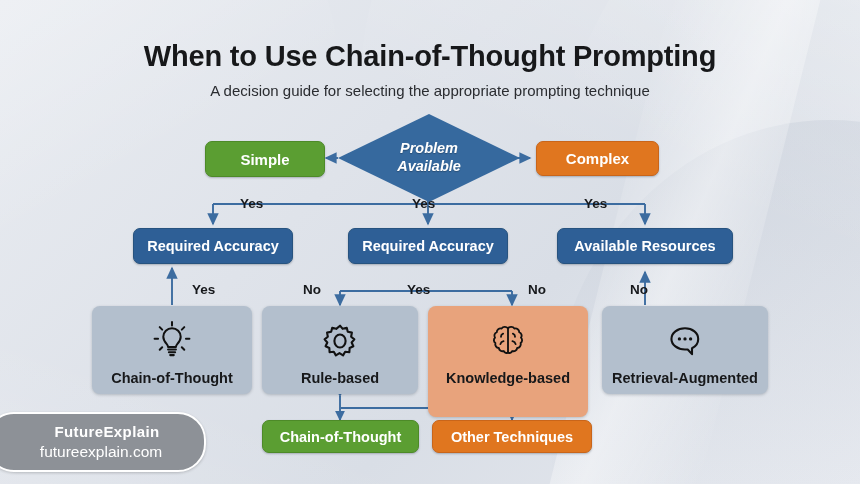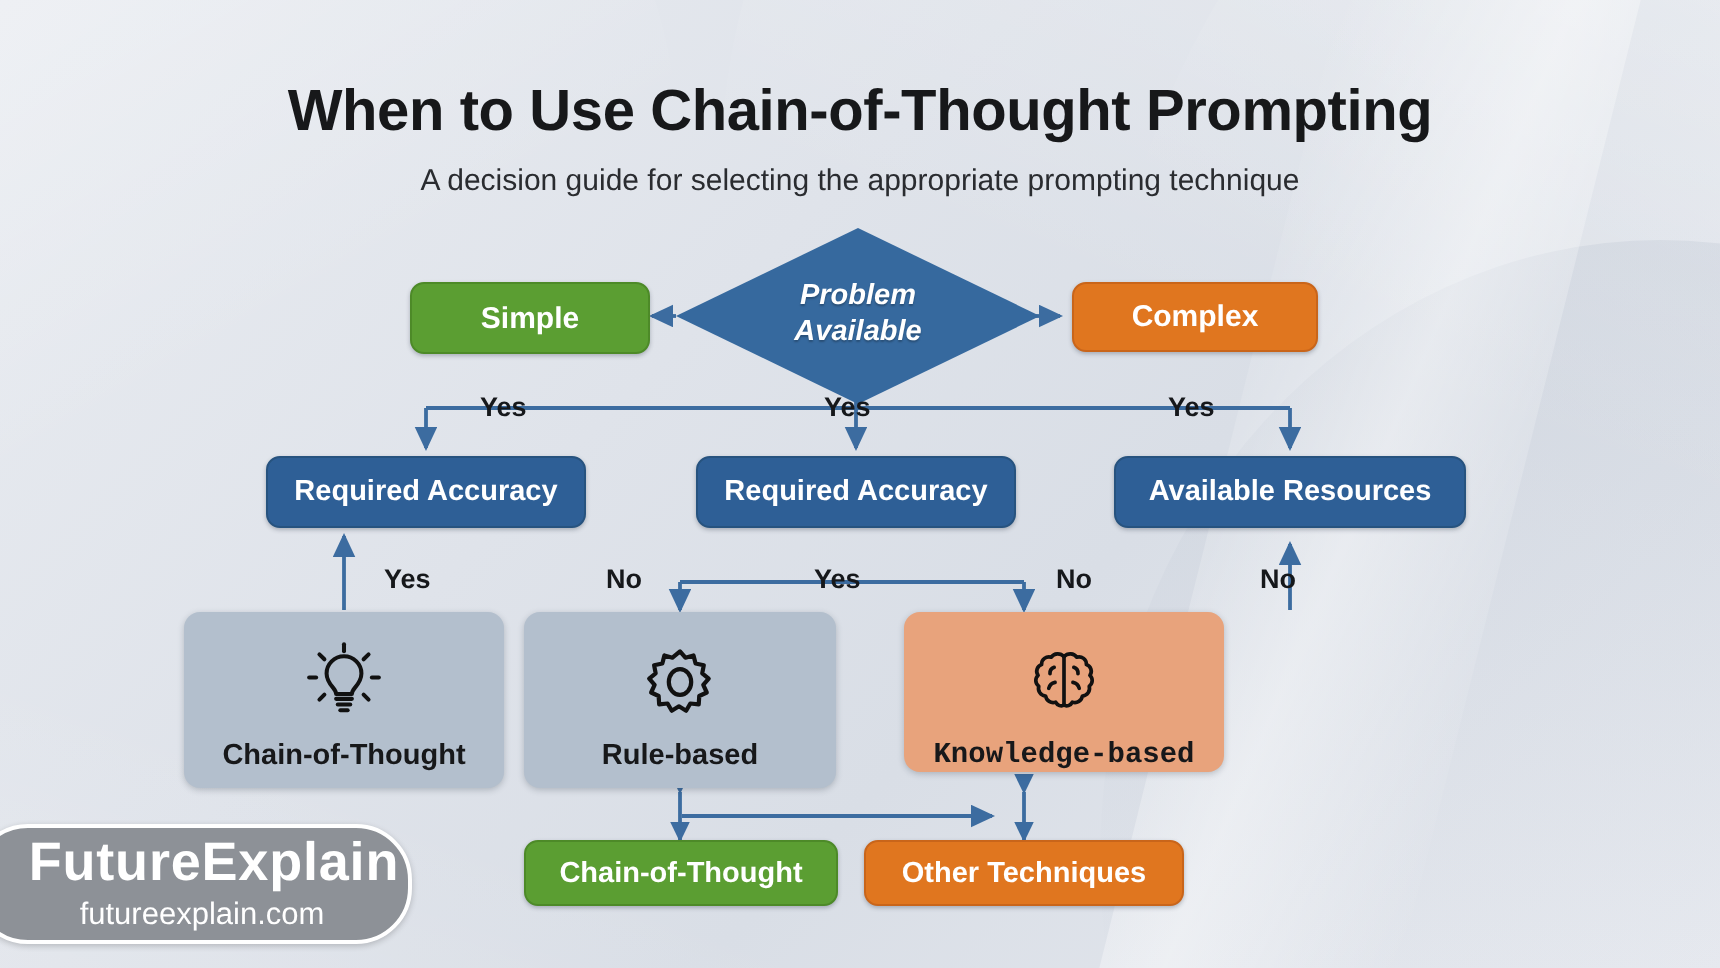--- a/index.html
+++ b/index.html
@@ -171,21 +171,21 @@
     background: #8d9197;
     border: 2px solid #ffffff;
     display: flex;
     flex-direction: column;
     align-items: center;
     justify-content: center;
     box-shadow: 0 1px 3px rgba(0,0,0,.2);
   }
   .wm-main {
     color: #ffffff;
-    font-size: 27px;
+    font-size: 15px;
     font-weight: bold;
     line-height: 1;
     letter-spacing: .4px;
     margin-left: 22px;
   }
   .wm-sub {
     color: #ffffff;
     font-size: 15.5px;
     line-height: 1;
     margin-top: 5px;
@@ -290,32 +290,43 @@
   <div class="card grey" style="left:262px; top:306px; width:156px; height:88px;">
     <div class="glyph">
       <svg width="42" height="42" viewBox="0 0 48 48" fill="none" stroke="#111" stroke-width="2.4" stroke-linejoin="round">
         <path d="M24 6.5l3.1 3.6 4.6-1.3 1.2 4.6 4.7 1-.9 4.7 3.7 3-3.1 3.6 2 4.3-4.3 2-.3 4.8-4.8-.5-2.4 4.1-4.1-2.5-4.1 2.5-2.4-4.1-4.8.5-.3-4.8-4.3-2 2-4.3-3.1-3.6 3.7-3-.9-4.7 4.7-1 1.2-4.6 4.6 1.3z"></path>
         <ellipse cx="24" cy="24" rx="6.4" ry="7.4"></ellipse>
       </svg>
     </div>
     <div class="caption">Rule-based</div>
   </div>
 
-  <div class="card salmon" style="left:452px; top:306px; width:160px; height:80px;font-family:Liberation Mono, monospace;">
+  <div class="card salmon" style="left:428px; top:306px; width:160px; height:111px;">
     <div class="glyph">
       <svg width="42" height="42" viewBox="0 0 48 48" fill="none" stroke="#111" stroke-width="2.1" stroke-linecap="round" stroke-linejoin="round">
         <path d="M24 9.5c-2.1-2.3-5.7-2.1-7.3.3-2.9-.8-5.6 1.3-5.5 4.2-2.6.9-3.6 4-2 6.2-1.9 1.7-1.7 4.8.4 6.2-.8 2.7 1.1 5.4 3.9 5.6.4 2.7 3.1 4.4 5.7 3.5 1 2 3.4 2.8 4.8 1.6"></path>
         <path d="M24 9.5c2.1-2.3 5.7-2.1 7.3.3 2.9-.8 5.6 1.3 5.5 4.2 2.6.9 3.6 4 2 6.2 1.9 1.7 1.7 4.8-.4 6.2.8 2.7-1.1 5.4-3.9 5.6-.4 2.7-3.1 4.4-5.7 3.5-1 2-3.4 2.8-4.8 1.6"></path>
         <line x1="24" y1="9.5" x2="24" y2="37.1"></line>
         <path d="M18.4 15.6c-1.6.6-2.5 2-2.4 3.6M18.9 24.2c-1.8.4-3.2 1.7-3.6 3.4M29.6 15.6c1.6.6 2.5 2 2.4 3.6M29.1 24.2c1.8.4 3.2 1.7 3.6 3.4"></path>
       </svg>
     </div>
     <div class="caption">Knowledge-based</div>
   </div>
 
+  <div class="card grey" style="left:602px; top:306px; width:166px; height:88px;">
+    <div class="glyph">
+      <svg width="42" height="42" viewBox="0 0 48 48" fill="none" stroke="#111" stroke-width="2.4" stroke-linecap="round" stroke-linejoin="round">
+        <path d="M24 9.5c-8.6 0-15.5 5.4-15.5 12.1 0 6.7 6.9 12.1 15.5 12.1h3.1l4.9 5.3v-6.7c4.3-2.2 7.1-6.1 7.1-10.7 0-6.7-6.5-12.1-15.1-12.1z"></path>
+        <circle cx="17.6" cy="21.6" r="1.9" fill="#111" stroke="none"></circle>
+        <circle cx="24" cy="21.6" r="1.9" fill="#111" stroke="none"></circle>
+        <circle cx="30.4" cy="21.6" r="1.9" fill="#111" stroke="none"></circle>
+      </svg>
+    </div>
+    <div class="caption">Retrieval-Augmented</div>
+  </div>
 
   <div class="node green" style="left:262px; top:420px; width:157px; height:33px; font-size:14.5px;">Chain-of-Thought</div>
   <div class="node orange" style="left:432px; top:420px; width:160px; height:33px; font-size:14.5px;">Other Techniques</div>
 
   <div class="watermark">
     <div class="wm-main">FutureExplain</div>
     <div class="wm-sub">futureexplain.com</div>
   </div>
 
 </div>

